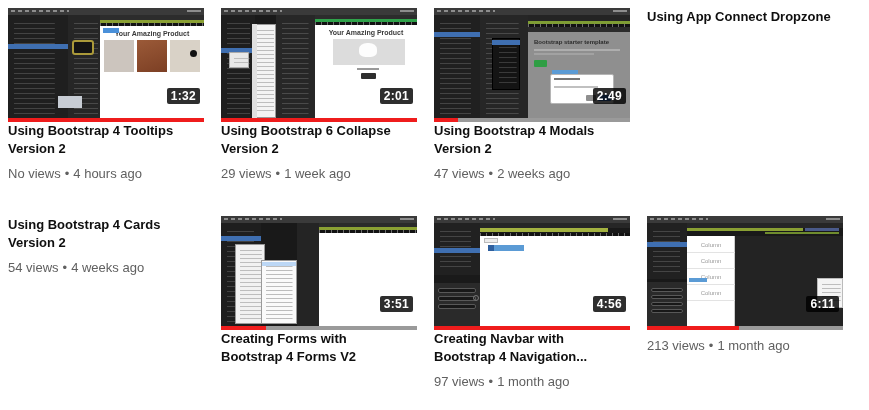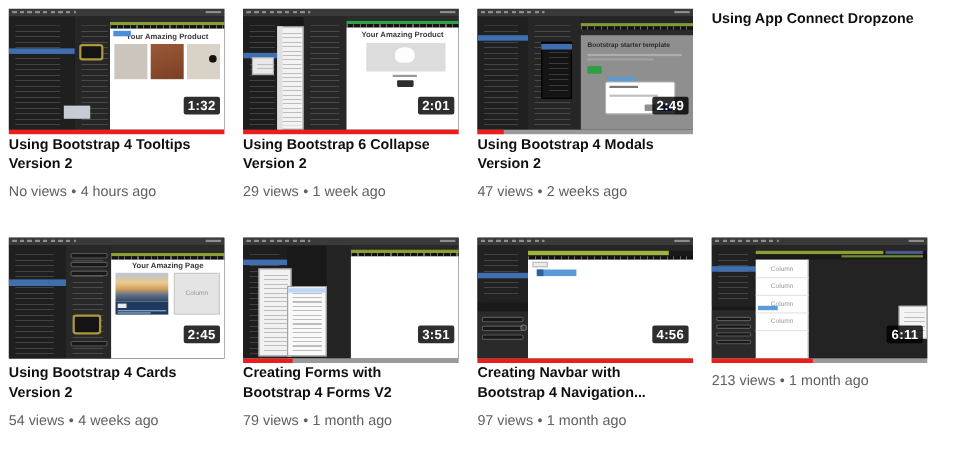--- a/index.html
+++ b/index.html
@@ -141,49 +141,20 @@
     <h3 class="vtitle">Using Bootstrap 4 Modals
 Version 2</h3>
     <div class="meta"><span>47 views</span><span class="dot">•</span><span>2 weeks ago</span></div>
   </div>
 
   <div class="card">
     <h3 class="vtitle">Using App Connect Dropzone</h3>
   </div>
 
   <div class="card">
-    <div class="thumb-wrap">
-      <div class="thumb">
-        <i class="d tb"></i>
-          <i class="d tbd"></i>
-          <i class="d tbr"></i>
-        <i class="d tl" style="left:0;top:7px;width:52px;height:103px;background-color:#1f1f1f"></i>
-        <i class="d" style="left:0;top:38px;width:52px;height:6px;background:#3f6fb1"></i>
-        <i class="d tl" style="left:52px;top:7px;width:41px;height:103px;background-color:#282828"></i>
-        <i class="d ir" style="left:56px;top:14px;width:34px;height:5px"></i>
-        <i class="d ir" style="left:56px;top:22px;width:34px;height:5px"></i>
-        <i class="d ir" style="left:56px;top:30px;width:34px;height:5px"></i>
-        <i class="d" style="left:58px;top:70px;width:26px;height:18px;border:2px solid #ab9a3a;border-radius:3px;background:#141414"></i>
-        <i class="d ir" style="left:56px;top:94px;width:34px;height:5px"></i>
-        <i class="d" style="left:93px;top:7px;width:103px;height:7px;background:#2a2a2a"></i>
-        <i class="d" style="left:93px;top:14px;width:103px;height:3px;background:#8aa033"></i>
-        <i class="d tk" style="left:93px;top:17px;width:103px;height:3px"></i>
-        <i class="d" style="left:93px;top:20px;width:103px;height:90px;background:#fff"></i>
-        <span class="d ht" style="left:93px;top:23px;width:103px">Your Amazing Page</span>
-        <i class="d" style="left:97px;top:32px;width:48px;height:26px;background:linear-gradient(180deg,#b9c6d8 0%,#e8c98f 35%,#d8a25e 55%,#5d6f8a 78%,#33455e 100%)"></i>
-        <i class="d" style="left:97px;top:58px;width:48px;height:12px;background:#1e3a5e"></i>
-        <i class="d" style="left:99px;top:60px;width:8px;height:4px;background:#e8e8e8"></i>
-        <i class="d" style="left:99px;top:66px;width:44px;height:1px;background:#9fb8d8"></i>
-        <i class="d" style="left:99px;top:68px;width:30px;height:1px;background:#9fb8d8"></i>
-        <i class="d" style="left:150px;top:32px;width:42px;height:38px;background:#e4e4e4;border:1px solid #c9c9c9"></i>
-        <span class="d cl" style="left:150px;top:48px;width:42px">Column</span>
-        <div class="duration">2:45</div>
-      </div>
-
-    </div>
     <h3 class="vtitle">Using Bootstrap 4 Cards
 Version 2</h3>
     <div class="meta"><span>54 views</span><span class="dot">•</span><span>4 weeks ago</span></div>
   </div>
 
   <div class="card">
     <div class="thumb-wrap">
       <div class="thumb">
         <i class="d tb"></i>
           <i class="d tbd"></i>
@@ -199,21 +170,20 @@
         <i class="d tk" style="left:98px;top:14px;width:98px;height:3px"></i>
         <i class="d" style="left:98px;top:17px;width:98px;height:93px;background:#fff"></i>
         <div class="duration">3:51</div>
       </div>
       <div class="progress-track">
           <div class="progress-fill" style="width: 23%;"></div>
         </div>
     </div>
     <h3 class="vtitle">Creating Forms with
 Bootstrap 4 Forms V2</h3>
-    <div class="meta"><span>79 views</span><span class="dot">•</span><span>1 month ago</span></div>
   </div>
 
   <div class="card">
     <div class="thumb-wrap">
       <div class="thumb">
         <i class="d tb"></i>
           <i class="d tbd"></i>
           <i class="d tbr"></i>
         <i class="d tl" style="left:0;top:7px;width:46px;height:52px;background-color:#212121"></i>
         <i class="d" style="left:0;top:32px;width:46px;height:5px;background:#3f6fb1"></i>

